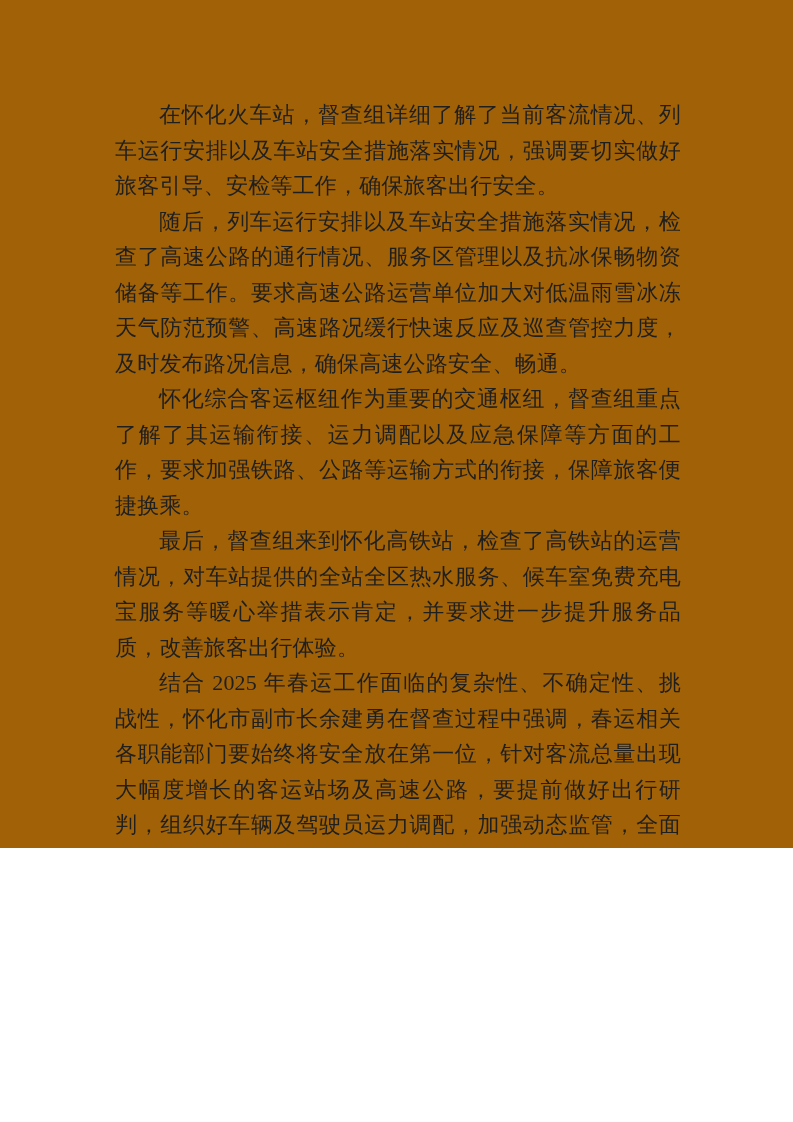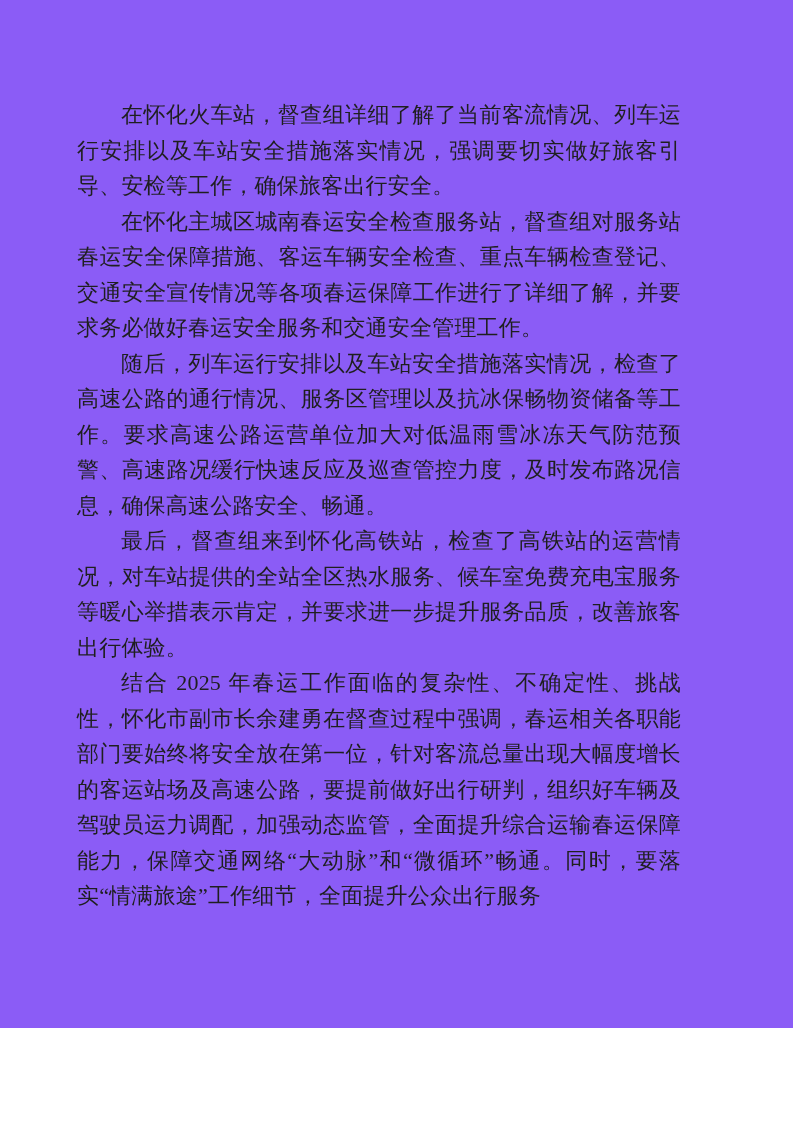--- a/index.html
+++ b/index.html
@@ -4,24 +4,24 @@
 <style>
   * { margin: 0; padding: 0; box-sizing: border-box; }
   html, body {
     width: 793px;
     background: #ffffff;
     font-family: "Liberation Serif", "DejaVu Serif", serif;
   }
   .page {
     position: relative;
     width: 793px;
-    height: 1028px;
-    background: #8b5cf6;
+    height: 848px;
+    background: #a16207;
     overflow: hidden;
-    padding: 97px 112px 0 77px;
+    padding: 97px 112px 0 115px;
   }
   .content p {
     font-size: 22px;
     line-height: 35.5px;
     color: #1f1f1f;
     text-align: justify;
     text-justify: inter-ideograph;
     text-align-last: left;
     text-indent: 2em;
     letter-spacing: 0.2px;
@@ -39,21 +39,21 @@
     color: #222222;
     font-family: "Liberation Serif", "DejaVu Serif", serif;
   }
 </style>
 </head>
 <body>
 
 <div class="page">
   <div class="content">
     <p>在怀化火车站，督查组详细了解了当前客流情况、列车运行安排以及车站安全措施落实情况，强调要切实做好旅客引导、安检等工作，确保旅客出行安全。</p>
-    <p>在怀化主城区城南春运安全检查服务站，督查组对服务站春运安全保障措施、客运车辆安全检查、重点车辆检查登记、交通安全宣传情况等各项春运保障工作进行了详细了解，并要求务必做好春运安全服务和交通安全管理工作。</p>
     <p>随后，列车运行安排以及车站安全措施落实情况，检查了高速公路的通行情况、服务区管理以及抗冰保畅物资储备等工作。要求高速公路运营单位加大对低温雨雪冰冻天气防范预警、高速路况缓行快速反应及巡查管控力度，及时发布路况信息，确保高速公路安全、畅通。</p>
+    <p>怀化综合客运枢纽作为重要的交通枢纽，督查组重点了解了其运输衔接、运力调配以及应急保障等方面的工作，要求加强铁路、公路等运输方式的衔接，保障旅客便捷换乘。</p>
     <p>最后，督查组来到怀化高铁站，检查了高铁站的运营情况，对车站提供的全站全区热水服务、候车室免费充电宝服务等暖心举措表示肯定，并要求进一步提升服务品质，改善旅客出行体验。</p>
     <p>结合 2025 年春运工作面临的复杂性、不确定性、挑战性，怀化市副市长余建勇在督查过程中强调，春运相关各职能部门要始终将安全放在第一位，针对客流总量出现大幅度增长的客运站场及高速公路，要提前做好出行研判，组织好车辆及驾驶员运力调配，加强动态监管，全面提升综合运输春运保障能力，保障交通网络“大动脉”和“微循环”畅通。同时，要落实“情满旅途”工作细节，全面提升公众出行服务</p>
   </div>
   <div class="footer">
     <span class="page-number">7</span>
   </div>
 </div>
 
 </body></html>

